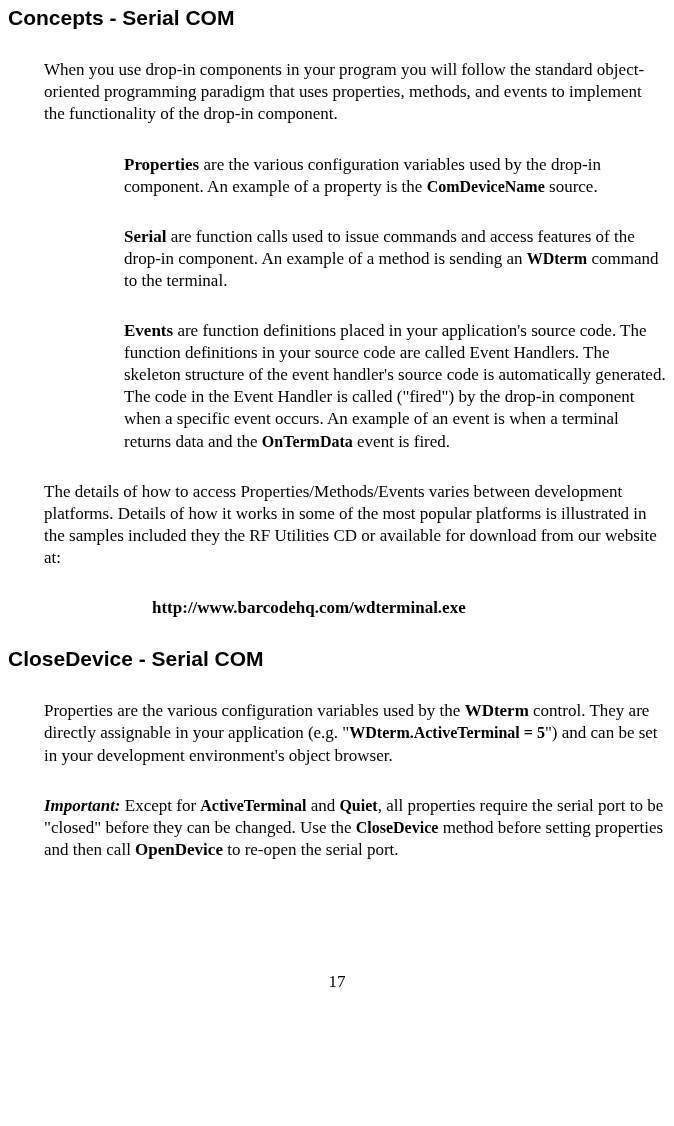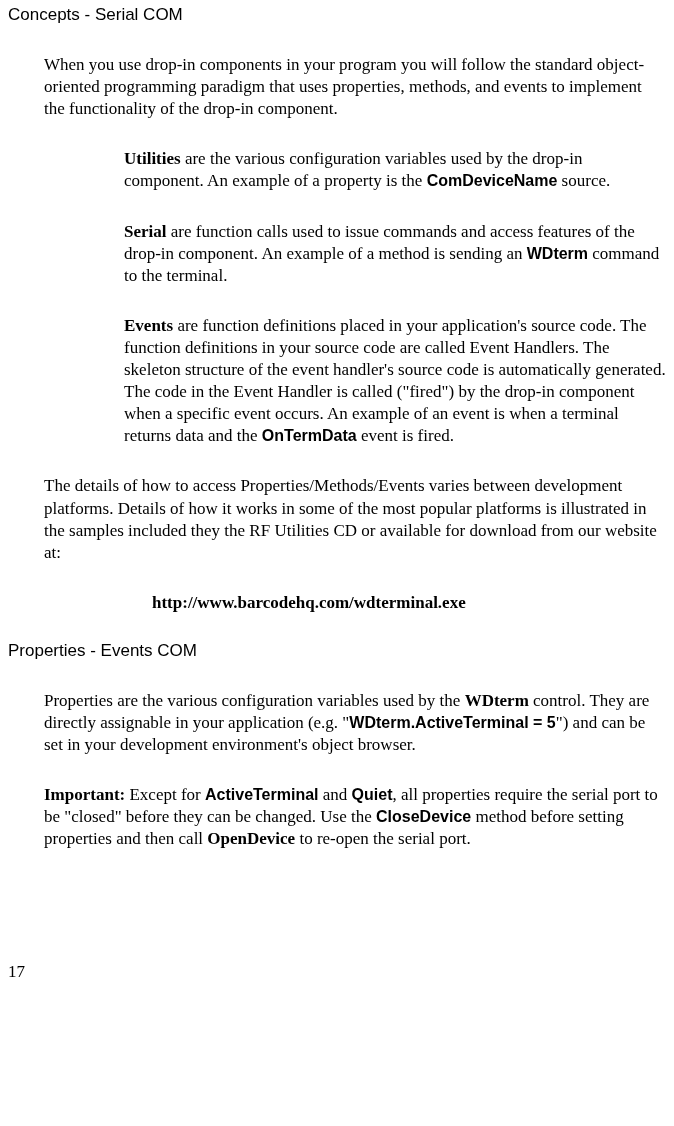--- a/index.html
+++ b/index.html
@@ -7,83 +7,85 @@
     font-size: 17px;
     line-height: 1.3;
     color: #000;
     margin: 0;
     padding: 4px 8px 20px 8px;
     width: 674px;
     box-sizing: border-box;
   }
   h2 {
     font-family: Arial, Helvetica, sans-serif;
-    font-weight: normal;
-    font-size: 17px;
+    font-weight: bold;
+    font-size: 21px;
     margin: 0 0 6px 0;
   }
   .h2-spaced {
     margin-top: 26px;
   }
   .body-block {
     margin-left: 36px;
   }
   .defs {
     margin-left: 80px;
   }
   p {
     margin: 28px 0;
   }
   .sans-bold {
-    font-family: Liberation Sans, sans-serif;
+    font-family: Liberation Serif, serif;
     font-weight: bold;
     font-size: 16px;
   }
   .url-line {
     text-align: left;
     font-weight: bold;
     margin-left: 108px;
     margin-top: 12px;
   }
   .em-bold {
+    font-style: italic;
     font-weight: bold;
   }
   .page-num {
+    text-align: center;
     margin-top: 110px;
     font-size: 17px;
   }
 </style>
 </head>
 <body>
 
 <h2>Concepts  - Serial COM</h2>
 
 <div class="body-block">
   <p>When you use drop-in components in your program you will follow the standard object-oriented programming paradigm that uses properties, methods, and events to implement the functionality of the drop-in component.</p>
 
   <div class="defs">
     <p>
-      <b>Utilities</b><span> are the various configuration variables used by the drop-in component. An example of a property is the </span><span class="sans-bold">ComDeviceName</span><span> source.</span>
+      <b>Properties</b><span> are the various configuration variables used by the drop-in component. An example of a property is the </span><span class="sans-bold">ComDeviceName</span><span> source.</span>
     </p>
 
     <p>
       <b>Serial</b><span> are function calls used to issue commands and access features of the drop-in component. An example of a method is sending an </span><span class="sans-bold">WDterm</span><span> command to the terminal.</span>
     </p>
 
     <p>
       <b>Events</b><span> are function definitions placed in your application's source code. The function definitions in your source code are called Event Handlers. The skeleton structure of the event handler's source code is automatically generated. The code in the Event Handler is called ("fired") by the drop-in component when a specific event occurs. An example of an event is when a terminal returns data and the </span><span class="sans-bold">OnTermData</span><span> event is fired.</span>
     </p>
   </div>
 
   <p>The details of how to access Properties/Methods/Events varies between development platforms. Details of how it works in some of the most popular platforms is illustrated in the samples included they the RF Utilities CD or available for download from our website at:</p>
 
   <div class="url-line">http://www.barcodehq.com/wdterminal.exe</div>
 </div>
 
-<h2 class="h2-spaced">Properties - Events COM</h2>
+<h2 class="h2-spaced">CloseDevice - Serial COM</h2>
 
 <div class="body-block">
   <p>
     <span>Properties are the various configuration variables used by the </span><b>WDterm</b><span> control. They are directly assignable in your application (e.g. "</span><span class="sans-bold">WDterm.ActiveTerminal = 5</span><span>") and can be set in your development environment's object browser.</span>
   </p>
 
   <p>
     <span class="em-bold">Important:</span><span> Except for </span><span class="sans-bold">ActiveTerminal</span><span> and </span><span class="sans-bold">Quiet</span><span>, all properties require the serial port to be "closed" before they can be changed. Use the </span><span class="sans-bold">CloseDevice</span><span> method before setting properties and then call </span><b>OpenDevice</b><span> to re-open the serial port.</span>
   </p>
 

